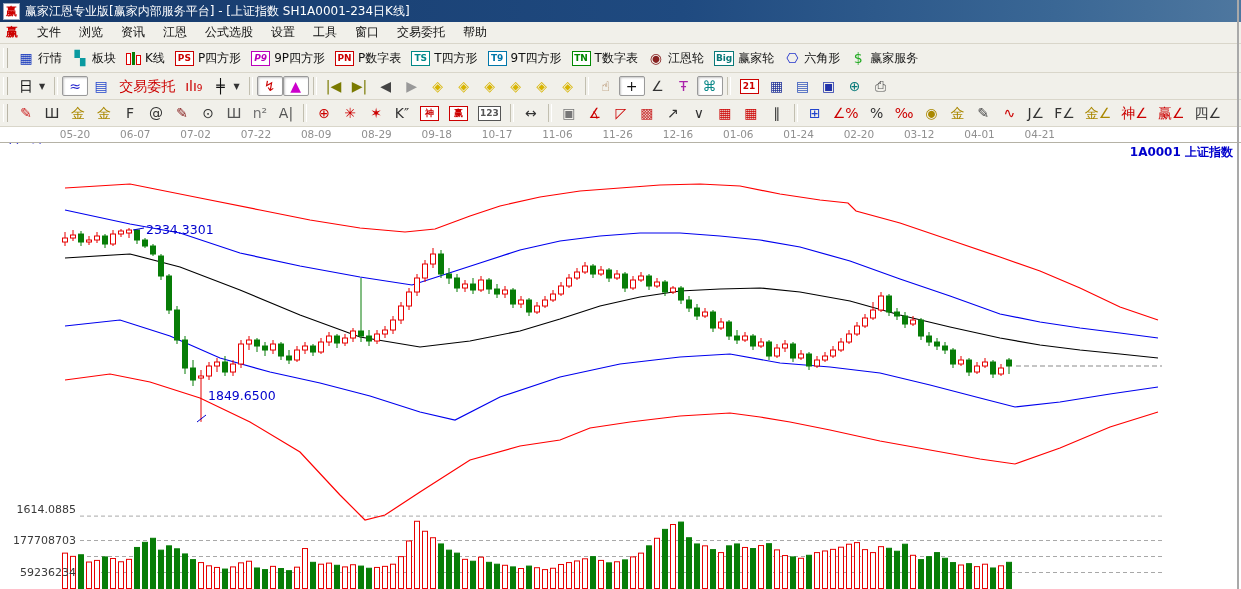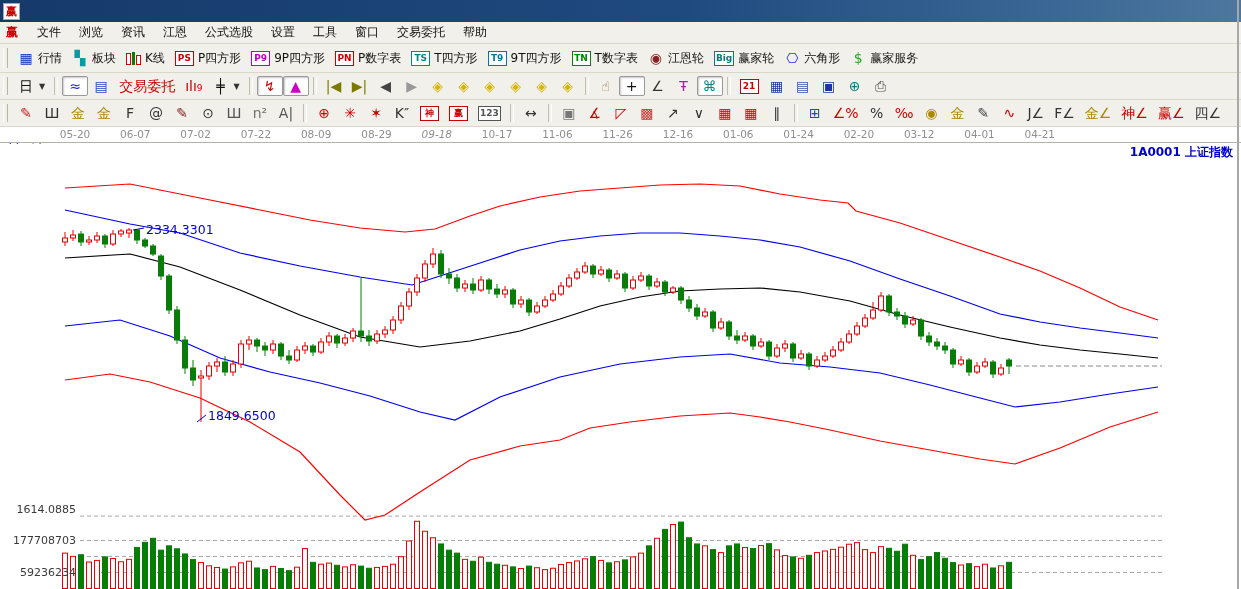--- a/index.html
+++ b/index.html
@@ -40,30 +40,31 @@
   #date-row .dlab{position:absolute;top:1px;font-size:10.5px;color:#8f8f8f;transform:translateX(-50%);white-space:nowrap;}
   #chart-bg{position:absolute;left:0;top:143px;width:1241px;height:446px;background:#fff;z-index:1;}
   #chart-svg{position:absolute;left:0;top:0;width:1241px;height:589px;z-index:2;pointer-events:none;}
   .ovl{position:absolute;z-index:3;white-space:nowrap;}
   #period-label{left:8px;top:130px;color:#0000cc;font-size:12px;font-weight:bold;}
   #indicator-row{left:68px;top:145px;display:flex;gap:13px;font-size:12px;}
   #indicator-row .iname{color:#111;font-weight:bold;}
   #symbol-label{right:8px;top:144px;color:#0000cc;font-size:12px;font-weight:bold;}
   .ann{color:#0000cc;font-size:12.5px;}
   #ann-high{left:146px;top:222px;}
-  #ann-low{left:208px;top:408px;}
+  #ann-low{left:208px;top:388px;}
   .axis-lab{color:#3a3a3a;font-size:11px;text-align:right;width:72px;left:4px;}
   #win-right-border{position:absolute;top:0;left:1237px;width:2px;height:589px;background:#a9a9a9;z-index:6;}
 </style>
 </head>
 <body>
 
 <div id="app">
   <div id="titlebar">
     <span class="logo">赢</span>
+    <span>赢家江恩专业版[赢家内部服务平台] - [上证指数  SH1A0001-234日K线]</span>
   </div>
   <div id="menubar">
     <span class="menu-logo">赢</span>
   <div class="menu-item">文件</div>
       <div class="menu-item">浏览</div>
       <div class="menu-item">资讯</div>
       <div class="menu-item">江恩</div>
       <div class="menu-item">公式选股</div>
       <div class="menu-item">设置</div>
       <div class="menu-item">工具</div>
@@ -87,21 +88,21 @@
           <i class="g"></i>
           <i class="r2"></i>
         </span>
         <span class="tb-label">K线</span>
       </div>
       <div class="tb-btn">
         <span class="tb-badge" style="color: rgb(204, 0, 0); border-color: rgb(204, 0, 0);">PS</span>
         <span class="tb-label">P四方形</span>
       </div>
       <div class="tb-btn">
-        <span class="tb-badge" style="color: rgb(187, 0, 187); border-color: rgb(187, 0, 187);">P9</span>
+        <span class="tb-badge" style="color: rgb(187, 0, 187); border-color: rgb(187, 0, 187); font-style: italic;">P9</span>
         <span class="tb-label">9P四方形</span>
       </div>
       <div class="tb-btn">
         <span class="tb-badge" style="color: rgb(204, 0, 0); border-color: rgb(204, 0, 0);">PN</span>
         <span class="tb-label">P数字表</span>
       </div>
       <div class="tb-btn">
         <span class="tb-badge" style="color: rgb(0, 136, 136); border-color: rgb(0, 136, 136);">TS</span>
         <span class="tb-label">T四方形</span>
       </div>
@@ -361,21 +362,21 @@
       </div>
     </div>
 
   <div id="date-row">
       <span class="dlab" style="left: 75px;">05-20</span>
       <span class="dlab" style="left: 135.3px;">06-07</span>
       <span class="dlab" style="left: 195.6px;">07-02</span>
       <span class="dlab" style="left: 255.9px;">07-22</span>
       <span class="dlab" style="left: 316.2px;">08-09</span>
       <span class="dlab" style="left: 376.5px;">08-29</span>
-      <span class="dlab" style="left: 436.8px; font-style: italic;">09-18</span>
+      <span class="dlab" style="left: 436.8px;">09-18</span>
       <span class="dlab" style="left: 497.1px;">10-17</span>
       <span class="dlab" style="left: 557.4px;">11-06</span>
       <span class="dlab" style="left: 617.7px;">11-26</span>
       <span class="dlab" style="left: 678px;">12-16</span>
       <span class="dlab" style="left: 738.3px;">01-06</span>
       <span class="dlab" style="left: 798.6px;">01-24</span>
       <span class="dlab" style="left: 858.9px;">02-20</span>
       <span class="dlab" style="left: 919.2px;">03-12</span>
       <span class="dlab" style="left: 979.5px;">04-01</span>
       <span class="dlab" style="left: 1039.8px;">04-21</span>

